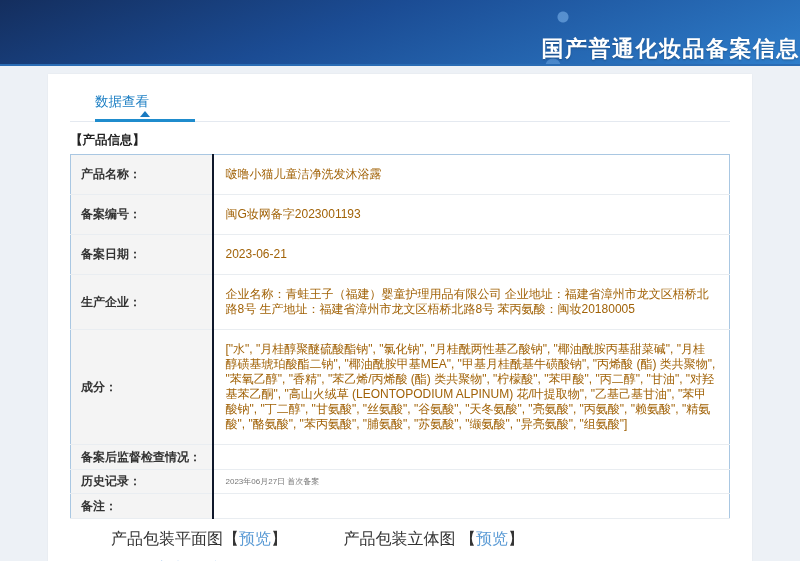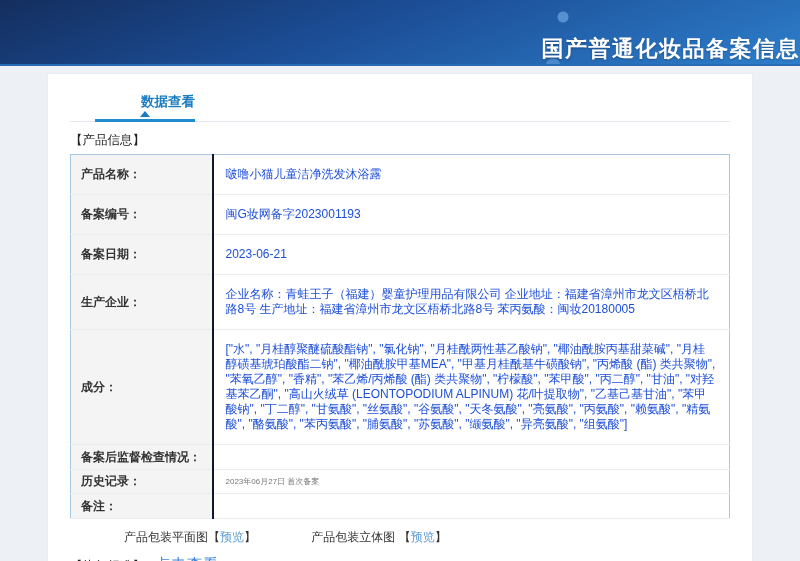--- a/index.html
+++ b/index.html
@@ -34,59 +34,59 @@
     padding: 10px 22px 12px 22px;
     box-shadow: 0 0 2px rgba(0,0,0,.05);
   }
   .tabbar { position: relative; padding-top: 8px; }
   .tabbar::after {
     content: ""; position: absolute; left: 0; right: 0; bottom: 0;
     height: 1px; background: #e4e9f0;
   }
   .tab {
     position: relative; z-index: 1; display: inline-block;
-    width: 100px; margin-left: 25px; text-align: right;
+    width: 100px; margin-left: 25px; text-align: left;
     padding-bottom: 8px; border-bottom: 3px solid #1f8ccd;
-    color: #1b7ec3; font-size: 13.5px; font-weight: bold; cursor: pointer;
+    color: #1b7ec3; font-size: 13.5px; font-weight: normal; cursor: pointer;
   }
   .tab-caret {
     position: absolute; left: 50%; bottom: 2px; transform: translateX(-50%);
     width: 0; height: 0;
     border-left: 5px solid transparent; border-right: 5px solid transparent;
     border-bottom: 6px solid #1a7ac0;
   }
   .section-head {
     margin: 10px 0 5px 0;
-    font-size: 12.5px; font-weight: normal; color: #222222;
+    font-size: 12.5px; font-weight: bold; color: #222222;
   }
   
   .info-table {
     width: 100%; border-collapse: collapse;
     border: 1px solid #a9c7e2; font-size: 12px;
   }
   .info-table th {
     width: 142px; background: #f4f4f4;
     text-align: left; vertical-align: middle;
     font-weight: bold; color: #333333; font-size: 12px;
     padding: 4px 10px; line-height: 15px;
     border-bottom: 1px solid #e9edf1; border-right: 2px solid #0f172a;
   }
   .info-table td {
-    padding: 12px 12px; color: #1d4ed8; line-height: 15px;
+    padding: 12px 12px; color: #a16207; line-height: 15px;
     border-bottom: 1px solid #e9edf1;
   }
   .info-table tr:nth-of-type(7) td { 
     font-size: 8px; line-height: 9.5px; color: #777777; padding: 4px 12px;
   }
   .info-table tr:nth-of-type(6) td { 
     font-size: 11.5px; line-height: 15px;
   }
   
   .pkg-head { margin: 12px 0 0 0; font-size: 12.5px; font-weight: bold; color: #222222; }
-  .pkg-line { margin: 10px 0 0 54px; font-size: 12px; color: #333333; }
+  .pkg-line { margin: 10px 0 0 41px; font-size: 16px; color: #333333; }
   .pkg-item { margin-right: 52px; }
   .bracket { color: #333333; }
   .preview-link { color: #5b9bd5; cursor: pointer; text-decoration: none; }
   .std-line { margin-top: 9px; font-size: 12.5px; color: #222222; }
   .std-title { font-weight: normal; text-align: right; }
   .view-link { color: #3f87d8; margin-left: 6px; cursor: pointer; text-decoration: none; font-size: 16px; }
 </style>
 </head>
 <body>
 

